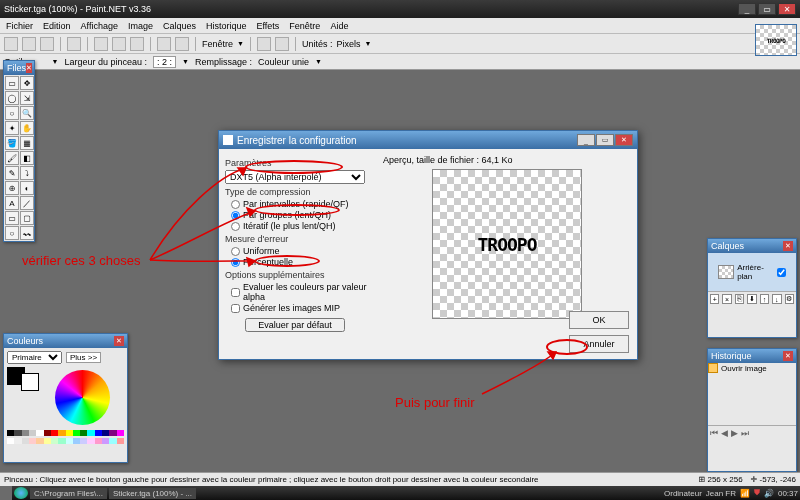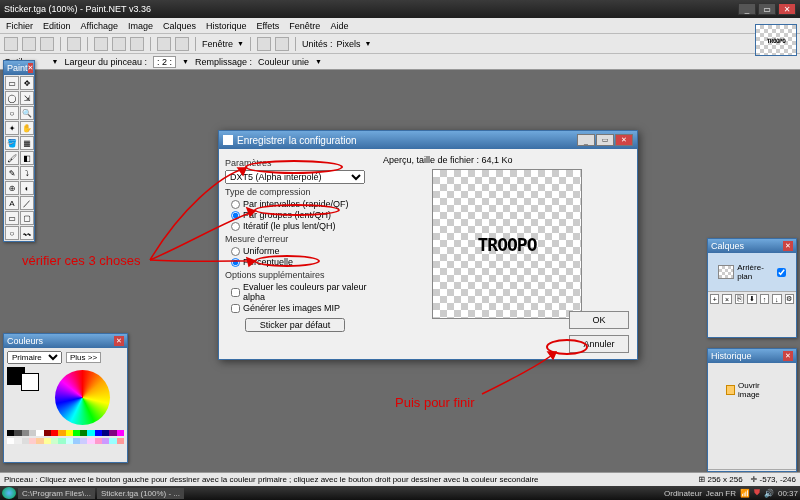--- a/index.html
+++ b/index.html
@@ -37,21 +37,21 @@
 .palette { display: flex; height: 6px; margin-top: 2px; }
 .palette div { flex: 1; }
 
 .layers-panel { top: 238px; right: 3px; width: 90px; height: 100px; }
 .layer-row { display: flex; align-items: center; gap: 3px; padding: 10px; background: #c8dcf0; font-size: 8px; }
 .layer-thumb { width: 18px; height: 14px; background: repeating-conic-gradient(#ccc 0 25%, #fff 0 50%) 0 0/6px 6px; border: 1px solid #888; }
 .layer-ft { display: flex; gap: 3px; padding: 2px; border-top: 1px solid #aaa; margin-top: auto; }
 .layer-ft span { width: 10px; height: 10px; border: 1px solid #888; background: #fff; font-size: 7px; display:flex; align-items:center; justify-content:center;}
 
 .history-panel { top: 348px; right: 3px; width: 90px; height: 124px; }
-.hist-row { display: flex; align-items: center; gap: 3px; padding: 18px; font-size: 8px; }
+.hist-row { display: flex; align-items: center; gap: 3px; padding: 0; font-size: 8px; }
 .hist-ico { width: 10px; height: 10px; background: #fc6; border: 1px solid #c80; }
 .hist-ft { display: flex; gap: 3px; padding: 2px; border-top: 1px solid #aaa; }
 .hist-ft span { font-size: 9px; color: #666; }
 
 .doc-thumb { position: absolute; top: 24px; right: 3px; width: 42px; height: 32px; background: repeating-conic-gradient(#ccc 0 25%, #fff 0 50%) 0 0/8px 8px; border: 1px solid #3a6ea5; display:flex; align-items:center; justify-content:center; }
 .doc-thumb .t { font-family: monospace; font-weight: bold; font-size: 6px; letter-spacing: -0.5px; }
 
 
 .dialog { position: absolute; top: 130px; left: 218px; width: 420px; height: 230px; background: #f0f0f0; border: 1px solid #3a6ea5; box-shadow: 2px 2px 8px rgba(0,0,0,.5); }
 .dlg-title { height: 18px; background: linear-gradient(#6fa8dc,#3a6ea5); color: #fff; font-size: 10px; display: flex; align-items: center; padding: 0 4px; }
@@ -72,21 +72,21 @@
 .dlg-foot { position: absolute; bottom: 6px; right: 8px; display: flex; gap: 6px; flex-direction: column; }
 .dlg-foot button { width: 60px; height: 18px; font-size: 9px; border: 1px solid #888; background: #eee; }
 
 
 .anno { position: absolute; color: #d00; font-size: 13px; font-weight: 500; pointer-events: none; }
 .circle { position: absolute; border: 2px solid #d00; border-radius: 50%; pointer-events: none; }
 svg.lines { position: absolute; top: 0; left: 0; pointer-events: none; }
 
 .statusbar { position: absolute; bottom: 14px; left: 0; right: 0; height: 14px; background: #e8e8e8; border-top: 1px solid #999; font-size: 8px; display: flex; align-items: center; padding: 0 4px; }
 .statusbar .r { margin-left: auto; display: flex; gap: 8px; }
-.taskbar { position: absolute; bottom: 0; left: 0; right: 0; height: 14px; background: linear-gradient(#3a3a3a,#111); display: flex; align-items: center; padding: 0 2px; gap: 2px; font-size: 8px; color: #ccc; }
+.taskbar { position: absolute; bottom: 0; left: 12px; right: 0; height: 14px; background: linear-gradient(#3a3a3a,#111); display: flex; align-items: center; padding: 0 2px; gap: 2px; font-size: 8px; color: #ccc; }
 .taskbar .start { width: 14px; height: 12px; background: radial-gradient(circle,#5eb5ff,#0a4); border-radius: 50%; }
 .taskbar .titem { background: #444; padding: 0 4px; height: 11px; display: flex; align-items: center; }
 .taskbar .tray { margin-left: auto; display: flex; gap: 4px; align-items: center; }
 </style>
 </head>
 <body>
 
 <div class="titlebar">
   <span>Sticker.tga (100%) - Paint.NET v3.36</span>
   <div class="win-ctrl">
@@ -144,21 +144,21 @@
   <span>Couleur unie</span>
   <span style="font-size:7px">▼</span>
 </div>
 
 <div class="doc-thumb">
   <span class="t">TROOPO</span>
 </div>
 
 <div class="panel tools-panel">
   <div class="panel-title">
-      <span>Paint</span>
+      <span>Files</span>
       <span class="x">✕</span>
     </div>
   <div class="tools-grid">
     <div class="tool">▭</div>
       <div class="tool">✥</div>
     <div class="tool">◯</div>
       <div class="tool">⇲</div>
     <div class="tool">○</div>
       <div class="tool">🔍</div>
     <div class="tool">✦</div>
@@ -312,21 +312,21 @@
         </label>
       <div class="grp">Options supplémentaires</div>
       <label>
           <input type="checkbox" style="">
           <span>Evaluer les couleurs par valeur alpha</span>
         </label>
       <label>
           <input type="checkbox" style="">
           <span>Générer les images MIP</span>
         </label>
-      <button class="defaults">Sticker par défaut</button>
+      <button class="defaults">Evaluer par défaut</button>
     </div>
     <div class="dlg-right">
       <div class="prev-lbl">Aperçu, taille de fichier : 64,1 Ko</div>
       <div class="preview">
         <span class="logo">TROOPO</span>
       </div>
     </div>
   </div>
   <div class="dlg-foot">
     <button>OK</button>

